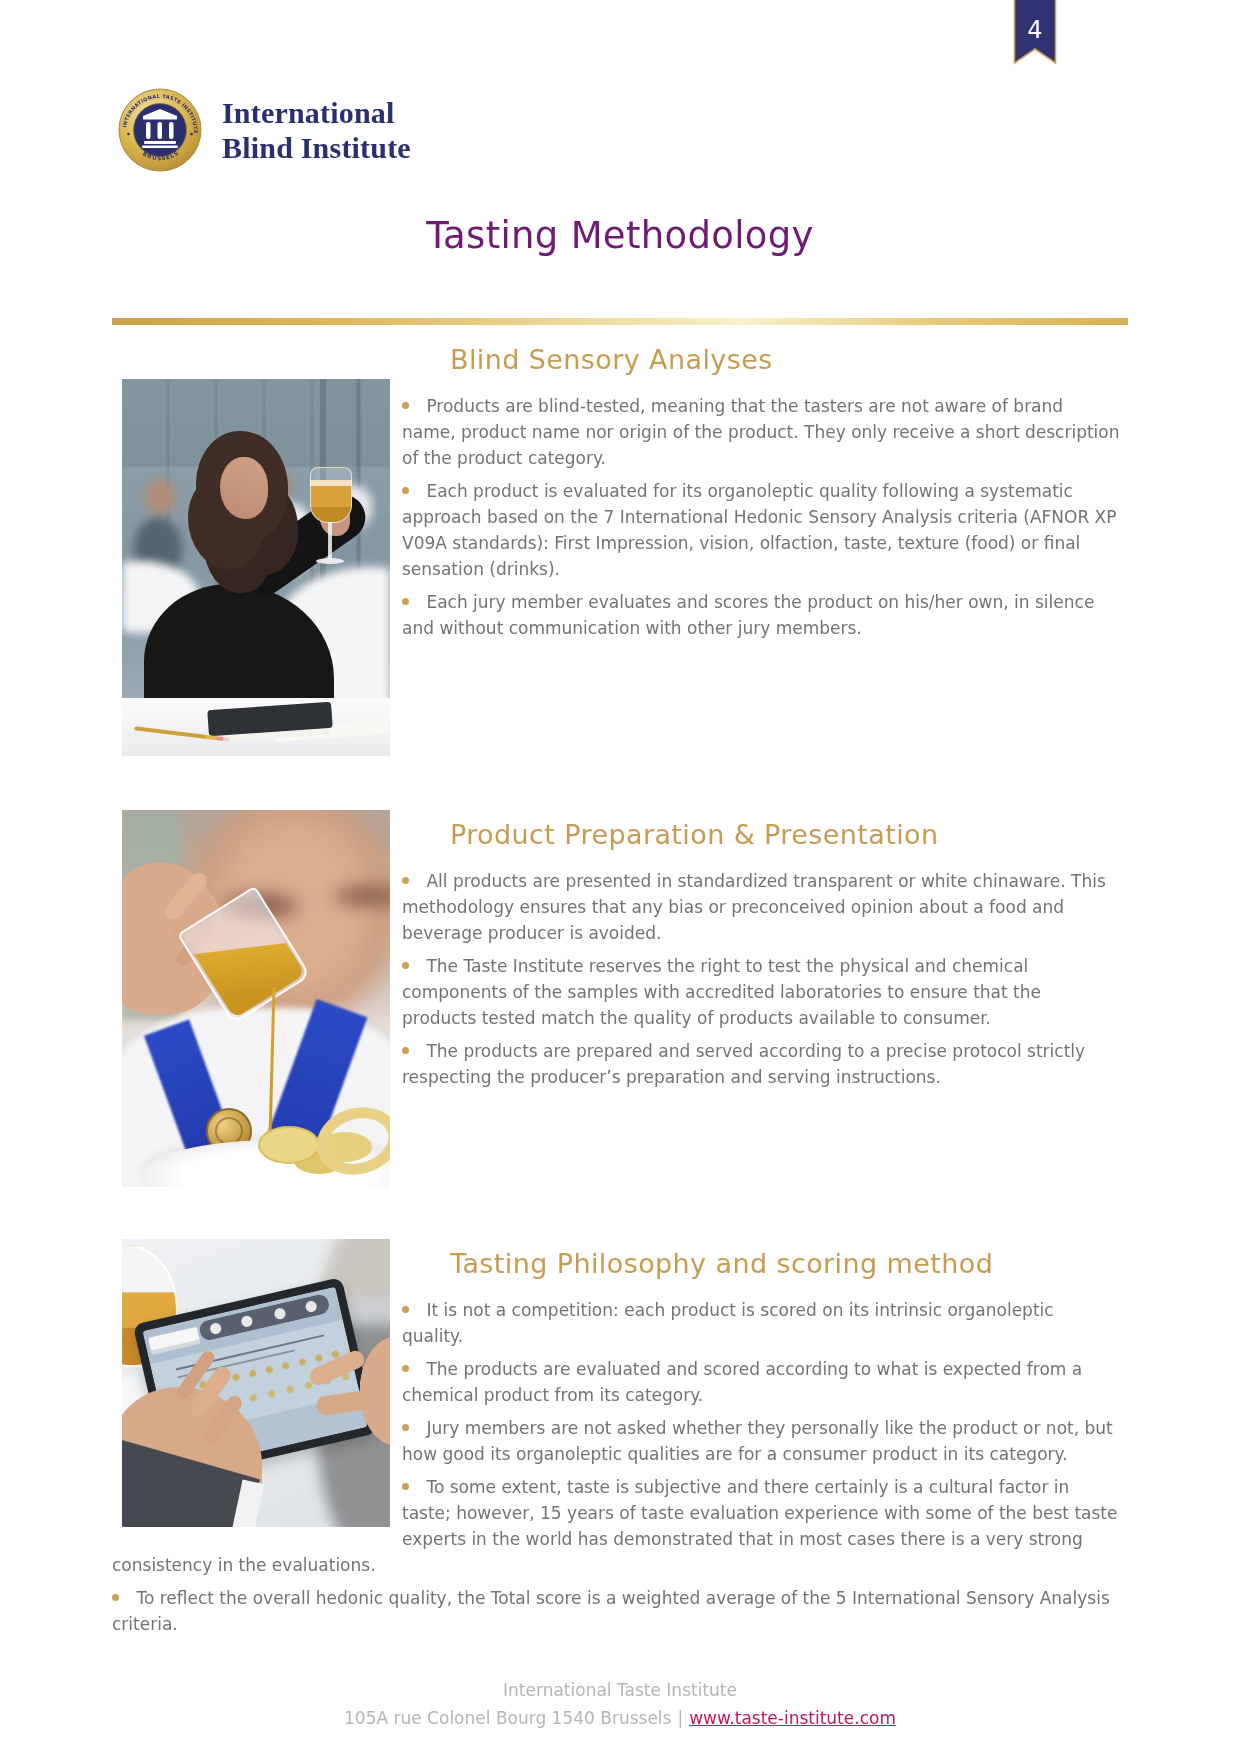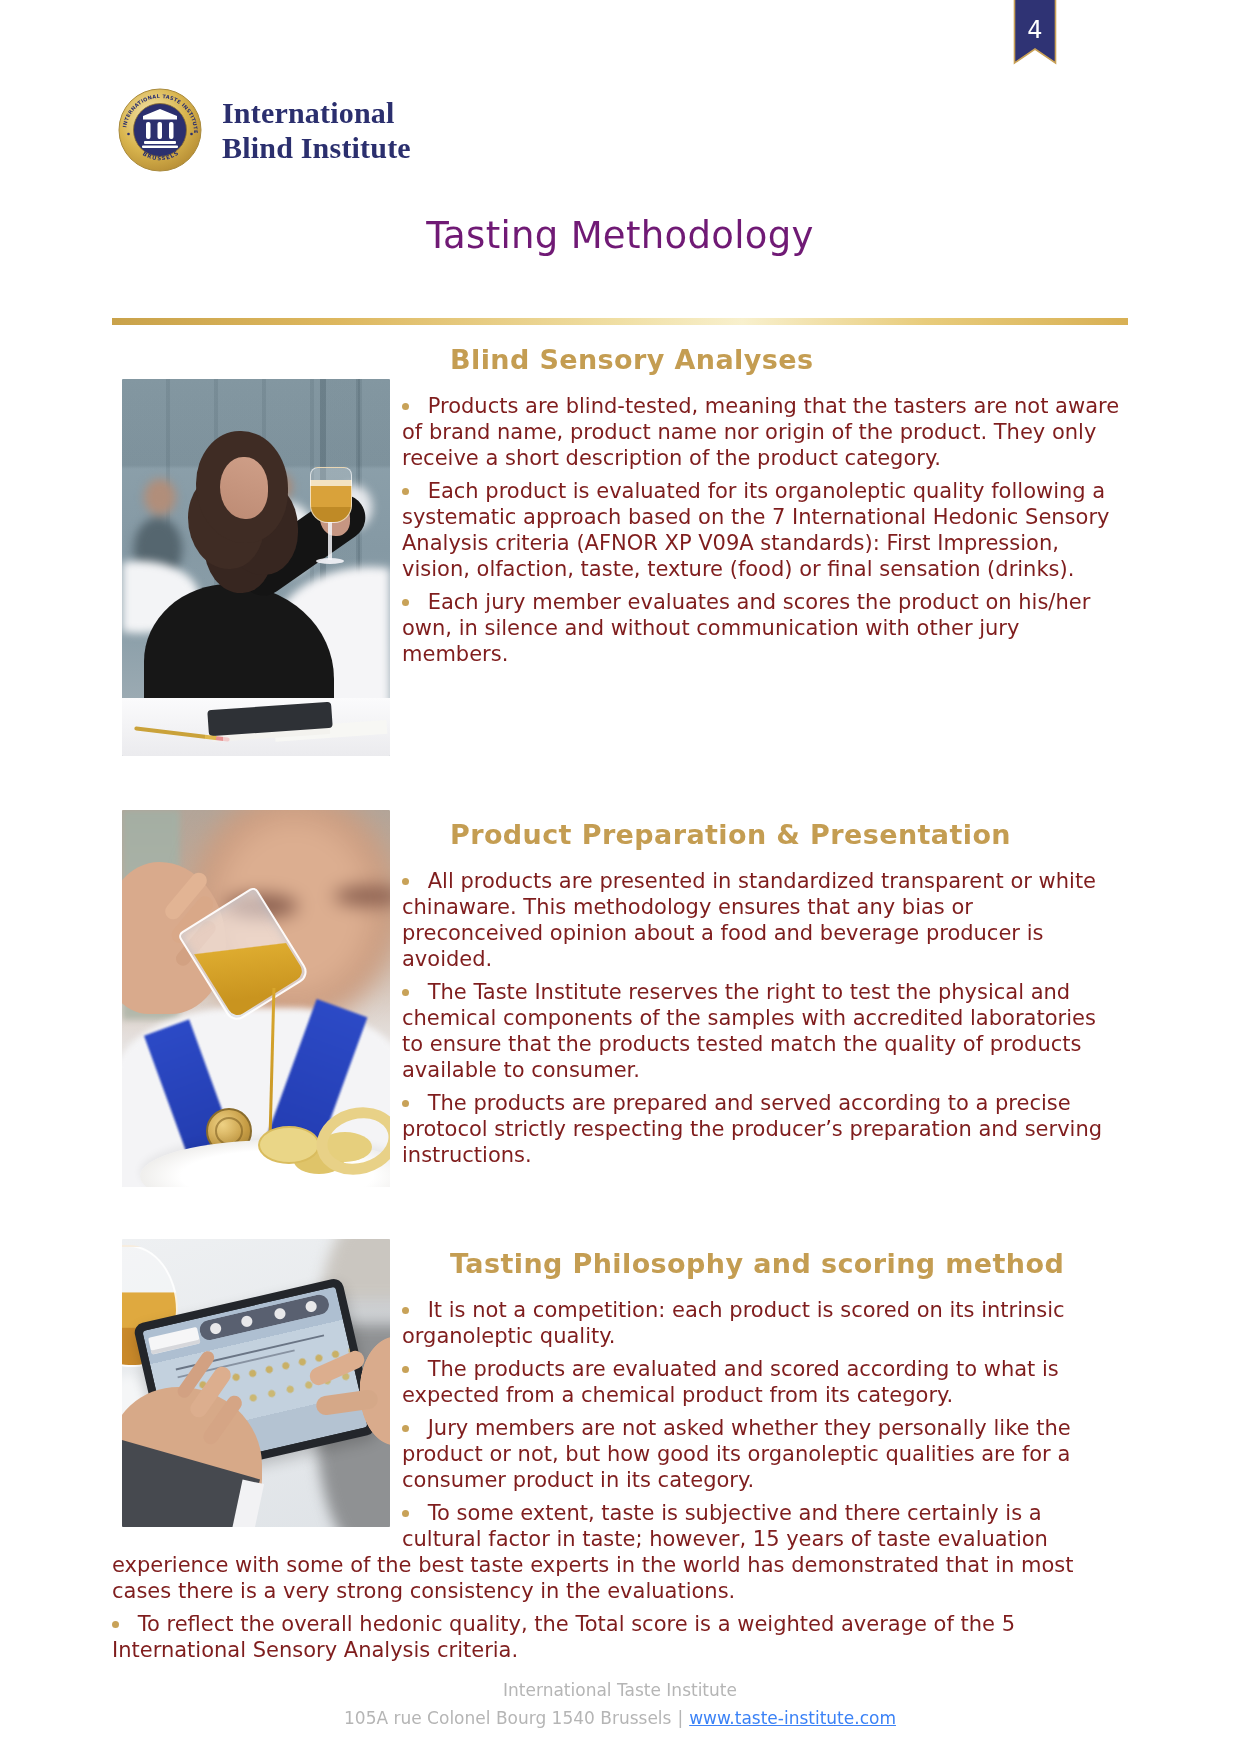--- a/index.html
+++ b/index.html
@@ -36,36 +36,36 @@
 
   .photo {
     float:left; width:268px; height:377px; margin:0 12px 8px 10px;
     position:relative; overflow:hidden; border-radius:1px;
   }
   .s1 .photo { margin-top:36px; }
   .s3 .photo { height:288px; }
 
   h2.sec-heading {
     margin:0 0 16px 338px; font-size:27px; line-height:34px;
-    font-weight:700; color:#c49d52; letter-spacing:0.4px;
+    font-weight:400; color:#c49d52; letter-spacing:0.4px;
   }
   .s2 h2.sec-heading, .s3 h2.sec-heading { margin-top:8px; }
 
-  p.bullet { margin:0 0 7px 0; padding:0 8px 0 0; font-size:21px; line-height:26px; color:#7f1d1d; }
+  p.bullet { margin:0 0 7px 0; padding:0 8px 0 0; font-size:17px; line-height:26px; color:#737373; }
   .dot {
     display:inline-block; width:7px; height:7px; border-radius:50%;
     background:#c8a258; margin-right:12px; vertical-align:3px;
   }
 
   
   .footer { position:absolute; left:0; top:1676px; width:100%; text-align:center; color:#b5b5b5; }
   .footer .f1 { font-size:17px; line-height:28px; }
   .footer .f2 { font-size:17px; line-height:28px; }
   .footer .sep { margin:0 6px; }
-  .footer .url { text-decoration:underline; color:#3b82f6; cursor:pointer;margin-top:32px; }
+  .footer .url { text-decoration:underline; color:#be185d; cursor:pointer;margin-top:32px; }
 
   
   .p-blind { background:linear-gradient(180deg,#91a5af 0%,#8599a4 45%,#8ea1ab 70%,#a9b4ba 100%); }
   .p1-panels {
     position:absolute; inset:0 0 150px 0;
     background:
       linear-gradient(90deg, transparent 0 198px, rgba(40,60,70,.25) 198px 204px, rgba(120,140,150,.25) 204px 234px, rgba(40,60,70,.18) 234px 238px, transparent 238px),
       repeating-linear-gradient(90deg, transparent 0 44px, rgba(30,50,60,.10) 44px 48px),
       linear-gradient(180deg, rgba(30,50,60,.12) 86px, transparent 90px);
   }

